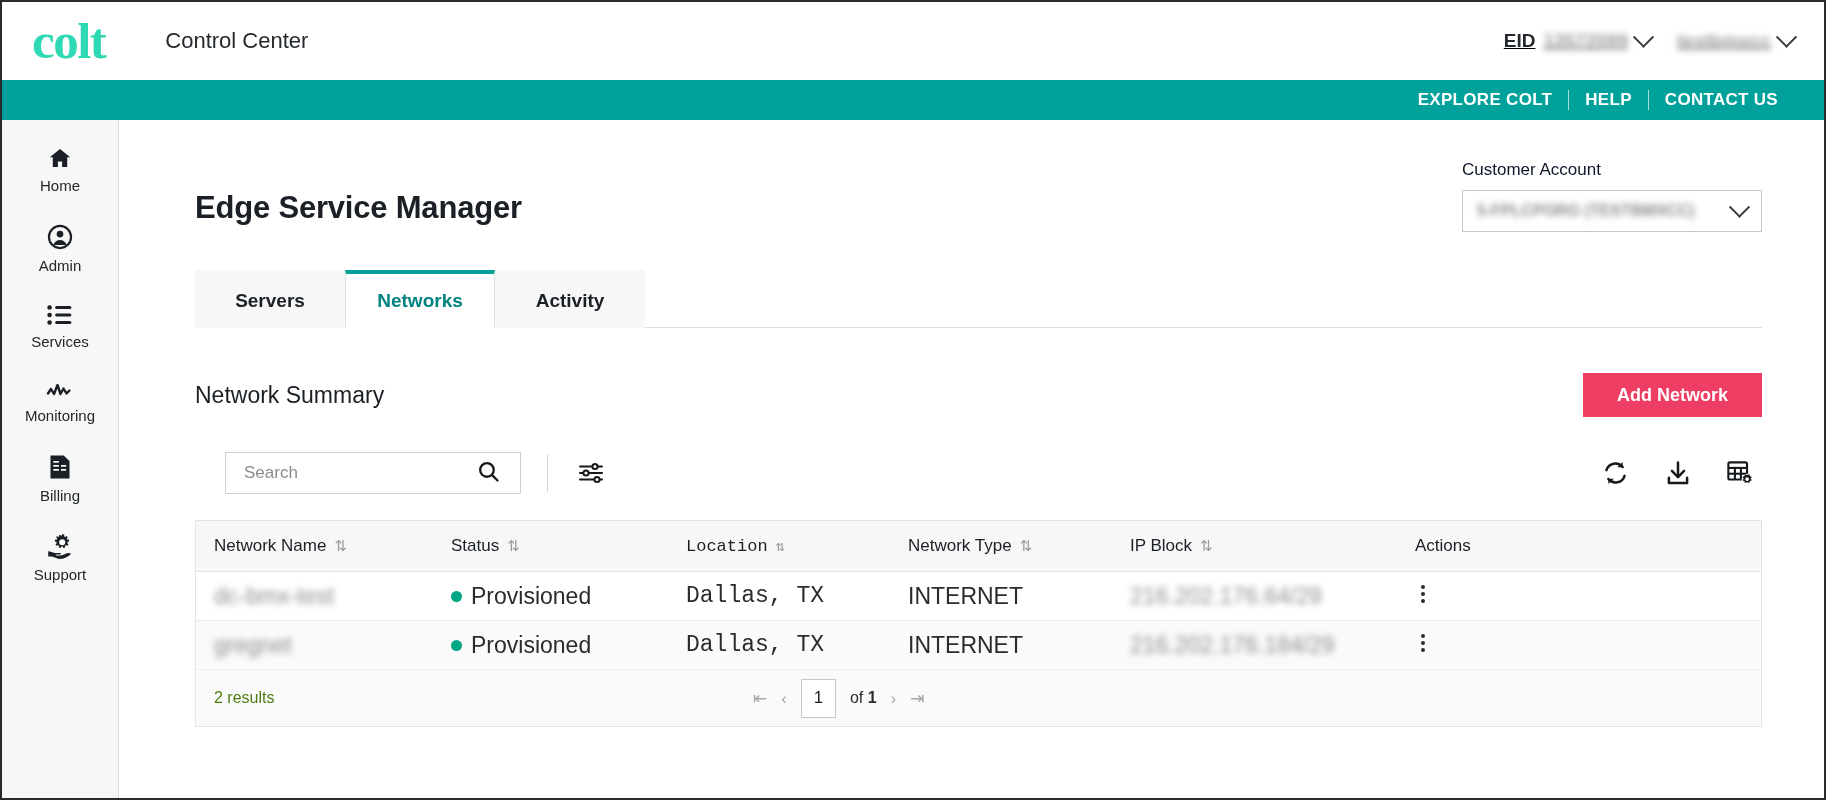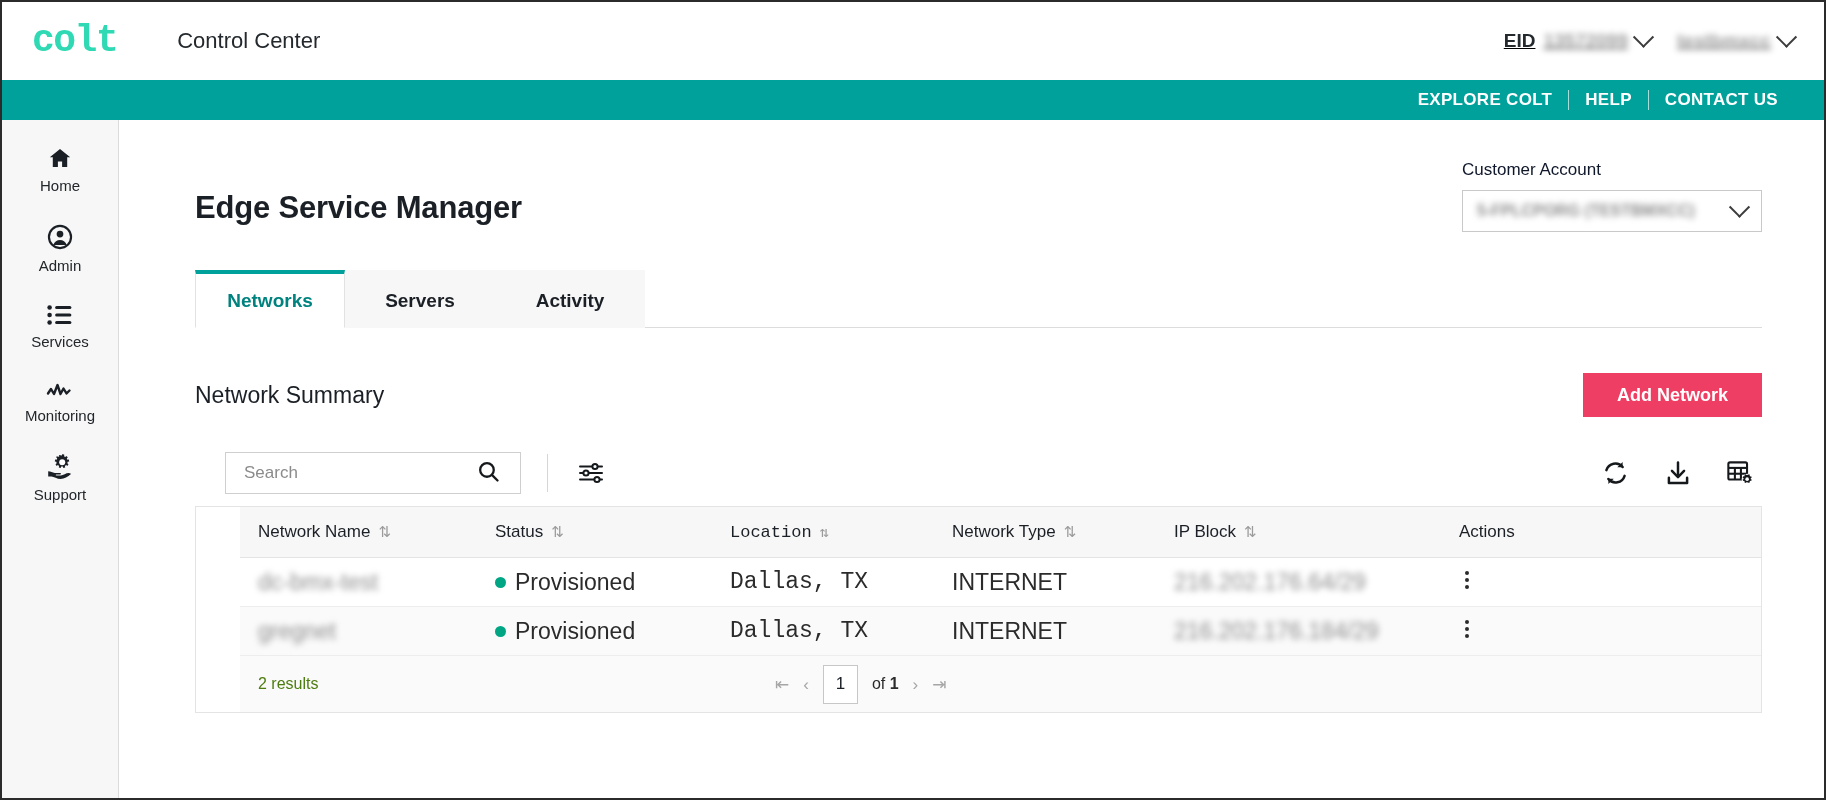--- a/index.html
+++ b/index.html
@@ -25,26 +25,26 @@
   .topbar {
     position: relative;
     height: 78px;
     background: #ffffff;
     display: flex;
     align-items: center;
     box-sizing: border-box;
   }
   .logo {
     margin-left: 30px;
-    font-size: 38px;
+    font-size: 51px;
     line-height: 1;
     font-weight: 700;
     color: #2ed9b4;
     letter-spacing: -1.5px;
-    font-family: Liberation Mono, monospace;
+    font-family: Liberation Serif, serif;
   }
   .app-title {
     margin-left: 60px;
     font-size: 22px;
     color: #24292e;
     font-weight: 400;
   }
   .topbar-right {
     margin-left: auto;
     margin-right: 30px;
@@ -278,24 +278,23 @@
   .toolbar-right {
     margin-left: auto;
     display: flex;
     align-items: center;
     gap: 28px;
     padding-right: 4px;
   }
 
   
   .table {
-    margin-top: 12px;
+    margin-top: 26px;
     border: 1px solid #e4e4e4;
     border-top: 1px solid #e4e4e4;
-    padding-left: 44px;
   }
   .thead {
     display: flex;
     background: #f7f7f7;
     height: 50px;
     align-items: center;
     border-bottom: 1px solid #e4e4e4;
     font-size: 17px;
     color: #1b2026;
   }
@@ -428,20 +427,33 @@
 
       <div class="nav-item">
         <span class="nav-ico">
           <svg width="28" height="20" viewBox="0 0 28 20" fill="none" stroke="#1b2026" stroke-width="2.4" stroke-linejoin="round" stroke-linecap="round">
             <path d="M2 13.5 5 9l3 5 3.5-9 3 9 3-5.5 3 5 3-3"></path>
           </svg>
         </span>
         <span class="label">Monitoring</span>
       </div>
 
+      <div class="nav-item">
+        <span class="nav-ico">
+          <svg width="24" height="26" viewBox="0 0 22 26" fill="none">
+            <path d="M1.5 1.5h13.2l5.8 5.6V24.5H1.5z" fill="#1b2026"></path>
+            <rect x="4.3" y="7" width="5.6" height="1.7" fill="#fff"></rect>
+            <rect x="4.3" y="11" width="5.6" height="1.7" fill="#fff"></rect>
+            <rect x="4.3" y="15" width="5.6" height="1.7" fill="#fff"></rect>
+            <rect x="12" y="11" width="5.2" height="1.7" fill="#fff"></rect>
+            <rect x="12" y="15" width="5.2" height="1.7" fill="#fff"></rect>
+          </svg>
+        </span>
+        <span class="label">Billing</span>
+      </div>
 
       <div class="nav-item">
         <span class="nav-ico">
           <svg width="27" height="25" viewBox="0 0 27 25" fill="#1b2026">
             <path d="M13.4 1.2l1.5.3.5-1.4 2 .7-.4 1.4 1.3.8 1-1.1 1.5 1.4-1 1.1.6 1.4 1.5-.2.3 2-1.5.2-.4 1.5 1.2.9-1.2 1.7-1.2-.9-1.2 1 .3 1.4-1.9.6-.5-1.4h-1.6l-.5 1.4-1.9-.6.3-1.4-1.2-1-1.2.9-1.2-1.7 1.2-.9-.4-1.5-1.5-.2.3-2 1.5.2.6-1.4-1-1.1L10 2l1 1.1 1.3-.8-.4-1.4z"></path>
             <circle cx="15.2" cy="8.3" r="3" fill="#fff"></circle>
             <path d="M1.2 17.3c2.6 0 4.2 1.6 6.6 1.6h5.4c1 0 1 1.5 0 1.5H9.3c-.8 0-.8 1 0 1h4.5c2.4 0 5.3-2.4 7.8-2.4 1.6 0 2.4 1 2.4 1-3.3 2.6-6.6 5-10.4 5-3.5 0-6.7-2.6-9.2-2.6H1.2z"></path>
           </svg>
         </span>
         <span class="label">Support</span>
@@ -457,25 +469,25 @@
           <div class="account-box">
             <div class="account-label">Customer Account</div>
             <div class="account-select">
               <span class="val">5-FPLCPORG (TESTBMXCC)</span>
               <span class="caret"></span>
             </div>
           </div>
         </div>
 
         <div class="tabs">
+          <div class="tab">
+            <span>Servers</span>
+          </div>
           <div class="tab active">
             <span>Networks</span>
-          </div>
-          <div class="tab">
-            <span>Servers</span>
           </div>
           <div class="tab">
             <span>Activity</span>
           </div>
         </div>
 
         <div class="summary-row">
           <h2 class="summary-title">Network Summary</h2>
           <button class="btn-add">Add Network</button>
         </div>

